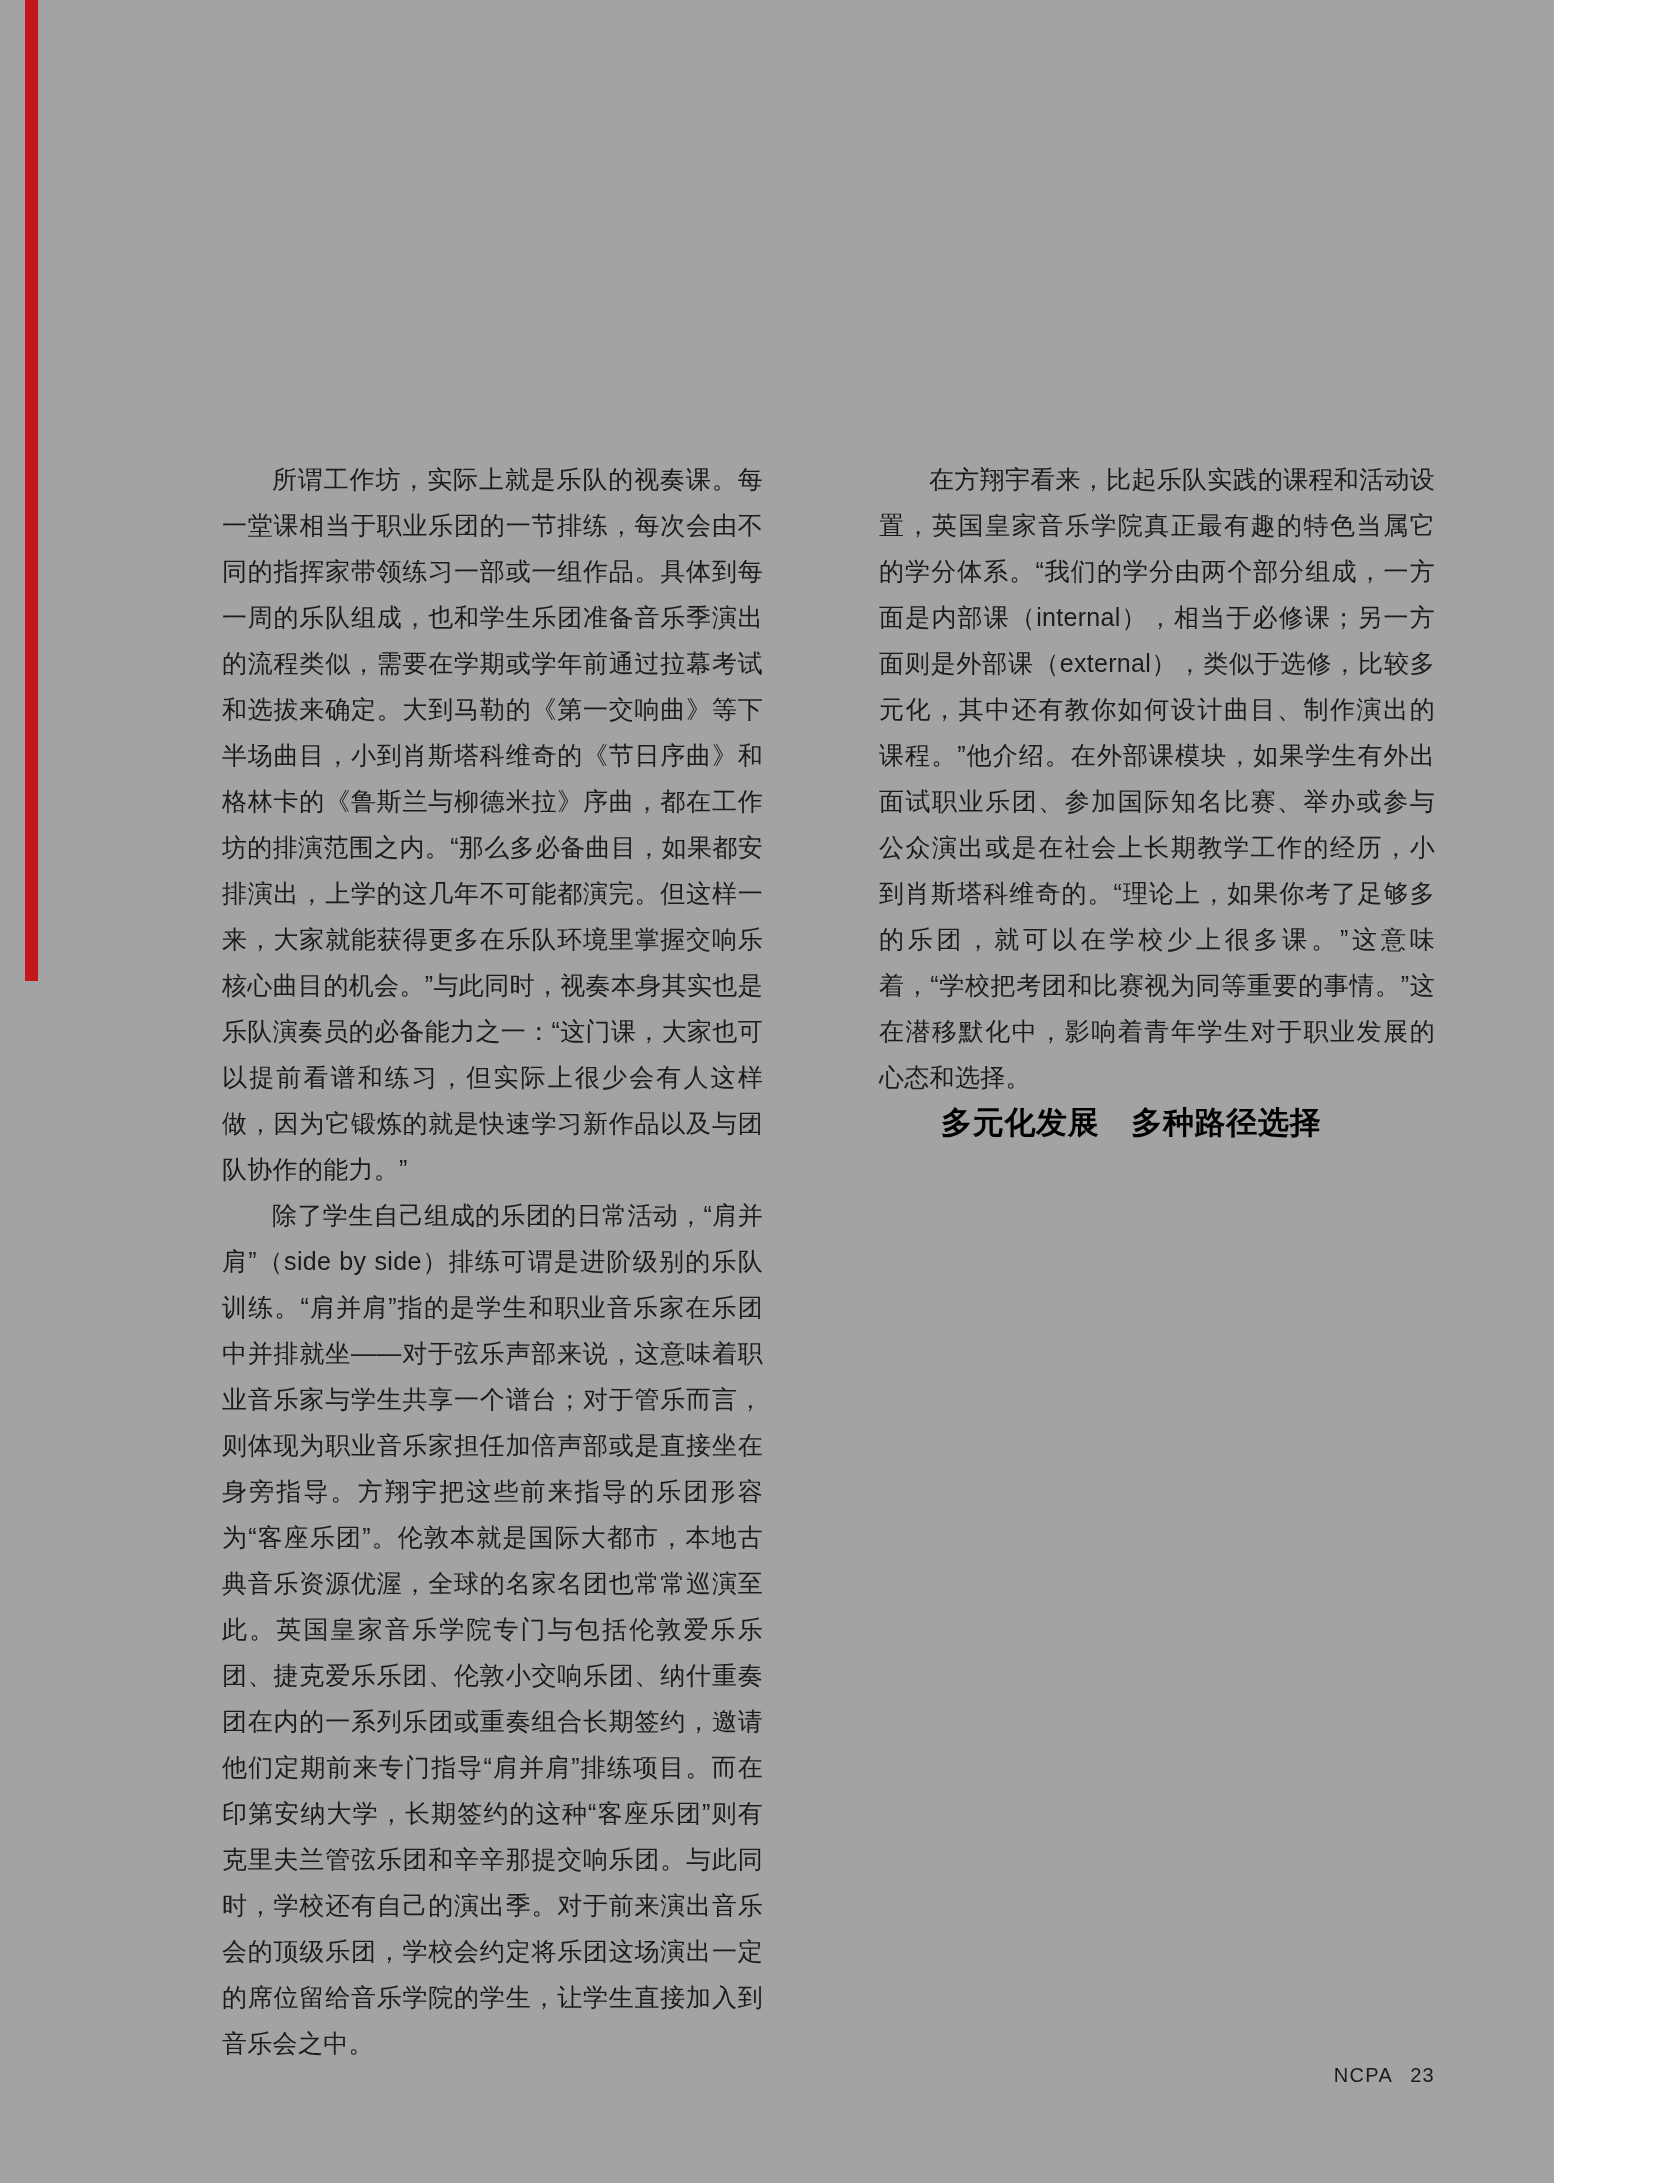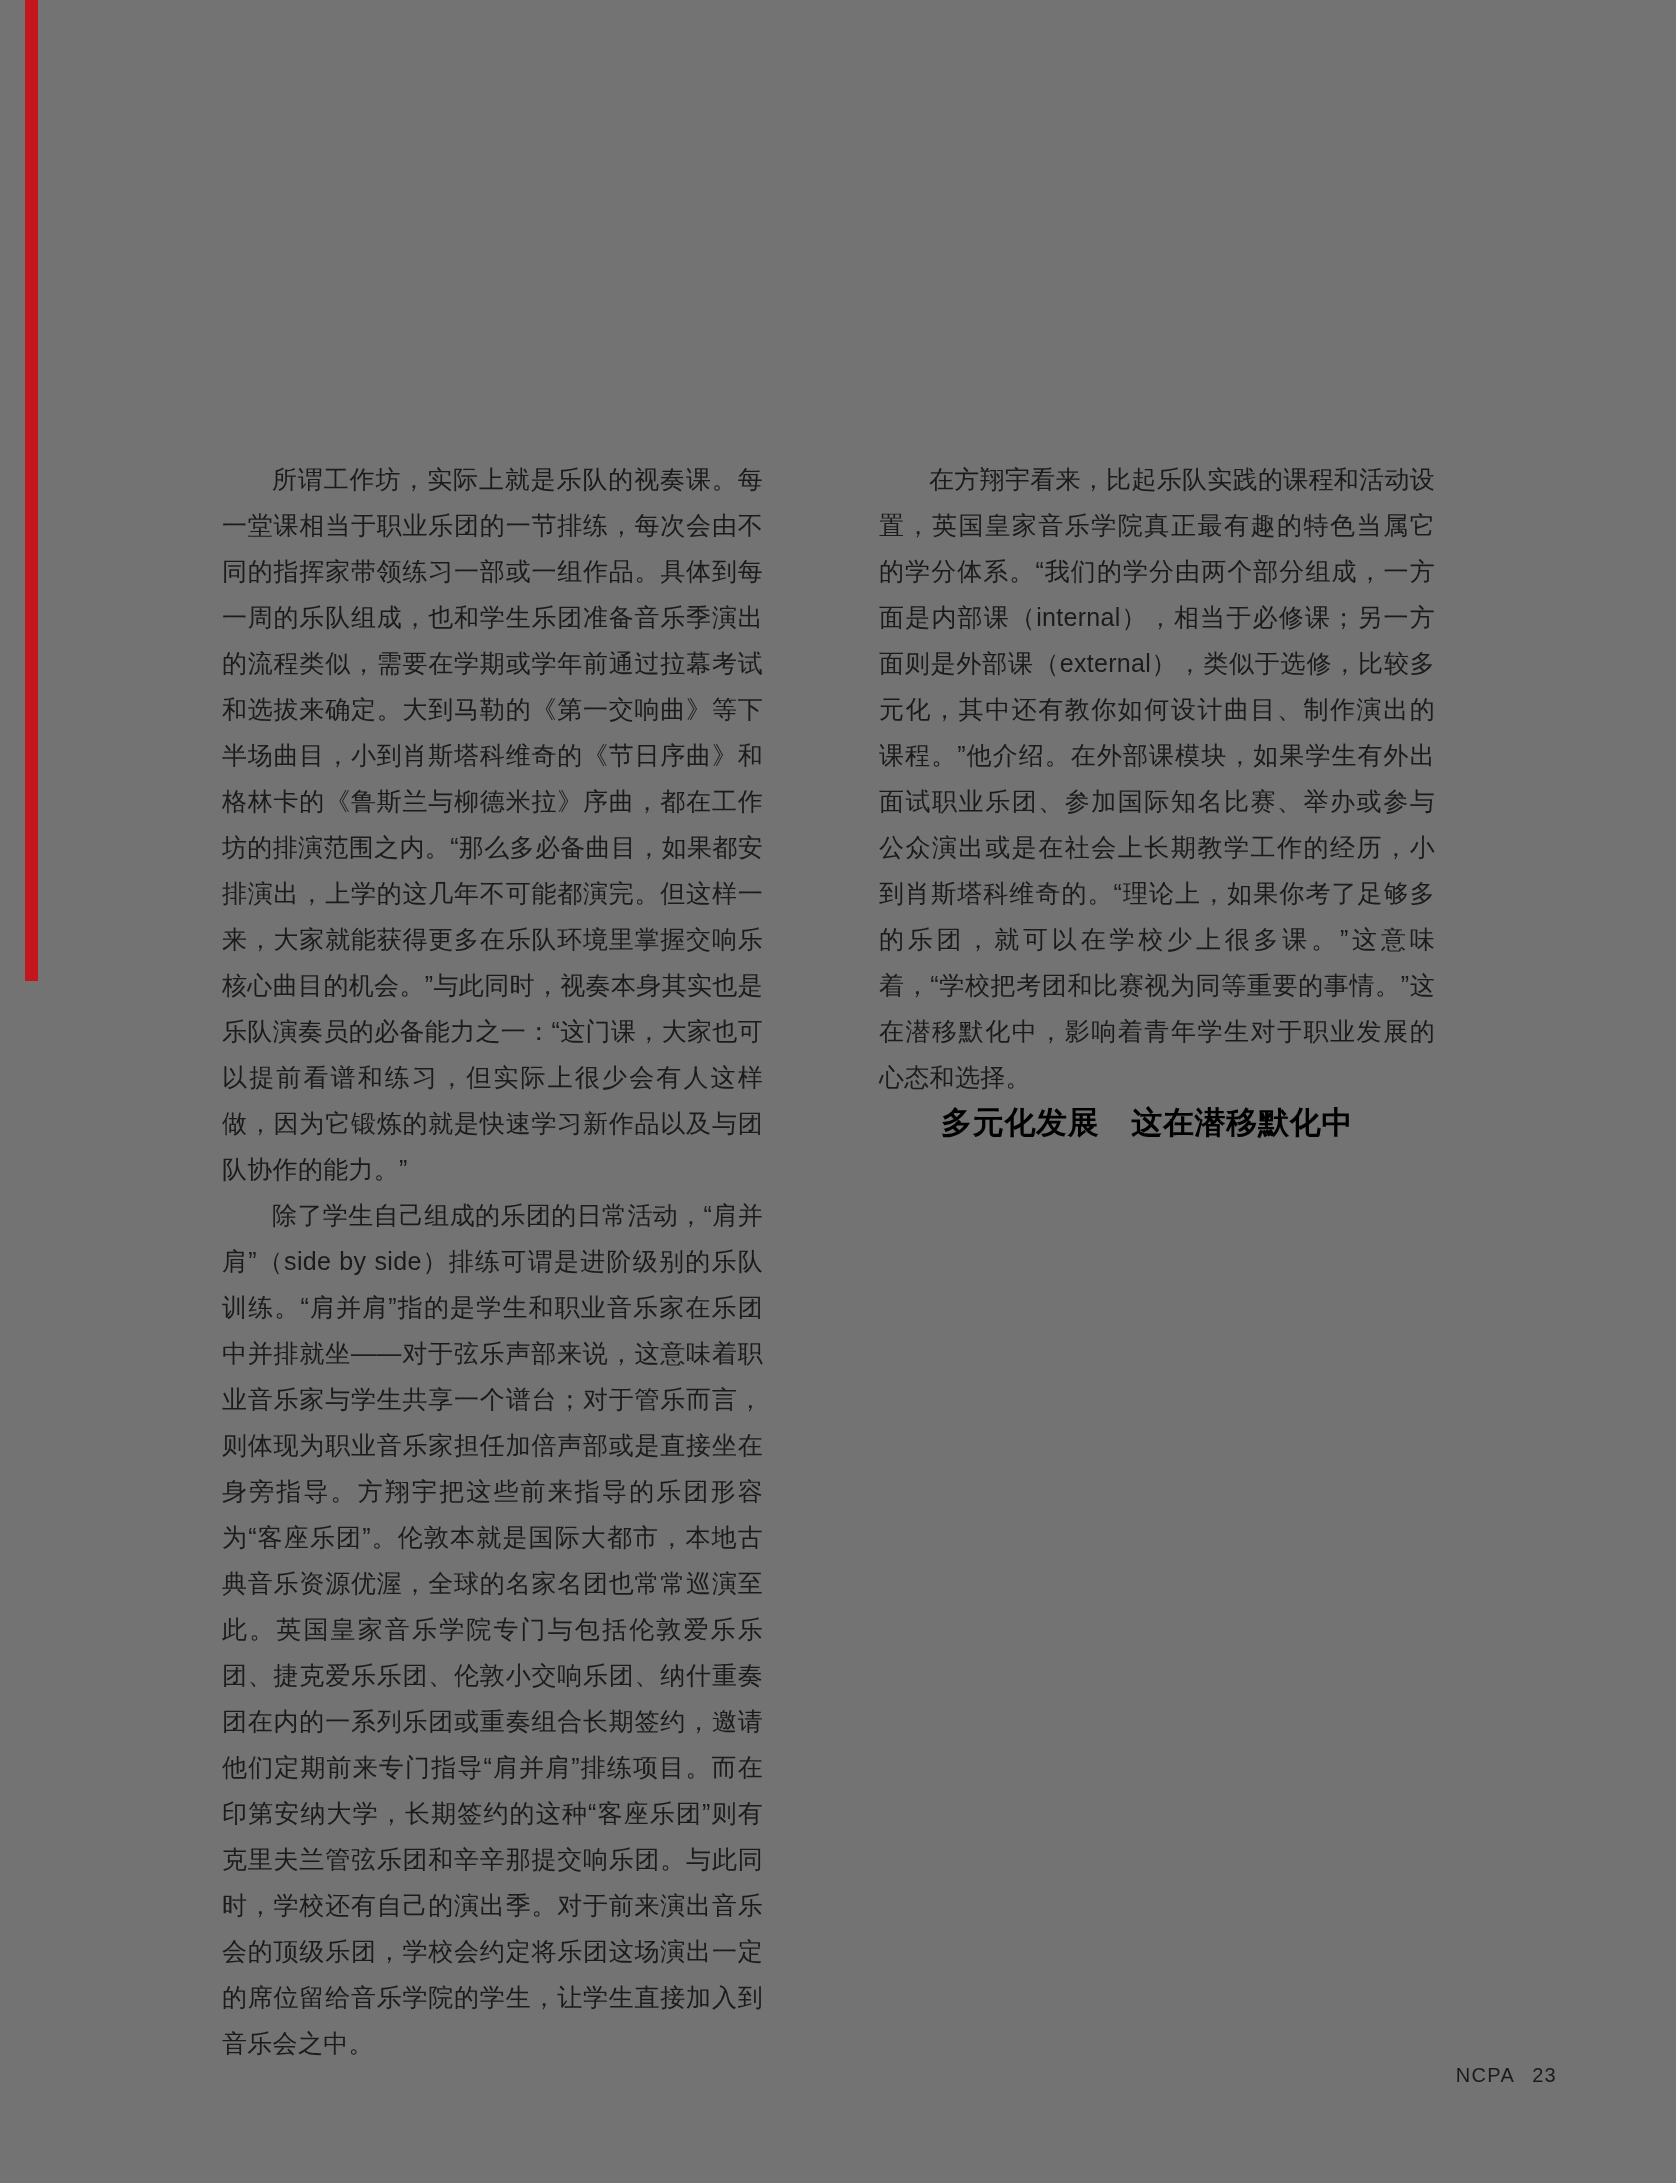--- a/index.html
+++ b/index.html
@@ -2,23 +2,23 @@
 <html style="font-size:10.6px"><head>
 <meta charset="utf-8">
 <style>
   html, body {
     margin: 0;
     padding: 0;
     background: #ffffff;
   }
   .page {
     position: relative;
-    width: 1676px;
+    width: 1554px;
     height: 2183px;
-    background: #737373;
+    background: #a3a3a3;
     overflow: hidden;
     font-family: "Liberation Sans", "DejaVu Sans", sans-serif;
     color: #1b1b1b;
   }
   .accent-bar {
     position: absolute;
     left: 25px;
     top: 0;
     width: 12.5px;
     height: 981px;
@@ -76,21 +76,21 @@
 
   <div class="accent-bar" style="background: rgb(196, 22, 29);"></div>
 
   <div class="column column-left">
     <p>所谓工作坊，实际上就是乐队的视奏课。每一堂课相当于职业乐团的一节排练，每次会由不同的指挥家带领练习一部或一组作品。具体到每一周的乐队组成，也和学生乐团准备音乐季演出的流程类似，需要在学期或学年前通过拉幕考试和选拔来确定。大到马勒的《第一交响曲》等下半场曲目，小到肖斯塔科维奇的《节日序曲》和格林卡的《鲁斯兰与柳德米拉》序曲，都在工作坊的排演范围之内。“那么多必备曲目，如果都安排演出，上学的这几年不可能都演完。但这样一来，大家就能获得更多在乐队环境里掌握交响乐核心曲目的机会。”与此同时，视奏本身其实也是乐队演奏员的必备能力之一：“这门课，大家也可以提前看谱和练习，但实际上很少会有人这样做，因为它锻炼的就是快速学习新作品以及与团队协作的能力。”</p>
     <p>除了学生自己组成的乐团的日常活动，“肩并肩”（side by side）排练可谓是进阶级别的乐队训练。“肩并肩”指的是学生和职业音乐家在乐团中并排就坐——对于弦乐声部来说，这意味着职业音乐家与学生共享一个谱台；对于管乐而言，则体现为职业音乐家担任加倍声部或是直接坐在身旁指导。方翔宇把这些前来指导的乐团形容为“客座乐团”。伦敦本就是国际大都市，本地古典音乐资源优渥，全球的名家名团也常常巡演至此。英国皇家音乐学院专门与包括伦敦爱乐乐团、捷克爱乐乐团、伦敦小交响乐团、纳什重奏团在内的一系列乐团或重奏组合长期签约，邀请他们定期前来专门指导“肩并肩”排练项目。而在印第安纳大学，长期签约的这种“客座乐团”则有克里夫兰管弦乐团和辛辛那提交响乐团。与此同时，学校还有自己的演出季。对于前来演出音乐会的顶级乐团，学校会约定将乐团这场演出一定的席位留给音乐学院的学生，让学生直接加入到音乐会之中。</p>
   </div>
 
   <div class="column column-right">
     <p>在方翔宇看来，比起乐队实践的课程和活动设置，英国皇家音乐学院真正最有趣的特色当属它的学分体系。“我们的学分由两个部分组成，一方面是内部课（internal），相当于必修课；另一方面则是外部课（external），类似于选修，比较多元化，其中还有教你如何设计曲目、制作演出的课程。”他介绍。在外部课模块，如果学生有外出面试职业乐团、参加国际知名比赛、举办或参与公众演出或是在社会上长期教学工作的经历，小到肖斯塔科维奇的。“理论上，如果你考了足够多的乐团，就可以在学校少上很多课。”这意味着，“学校把考团和比赛视为同等重要的事情。”这在潜移默化中，影响着青年学生对于职业发展的心态和选择。</p>
-    <p class="section-heading">多元化发展　这在潜移默化中</p>
+    <p class="section-heading">多元化发展　多种路径选择</p>
   </div>
 
   <div class="page-footer">
     <span class="journal">NCPA</span><span>23</span>
   </div>
 
 </div>
 
 
 </body></html>

